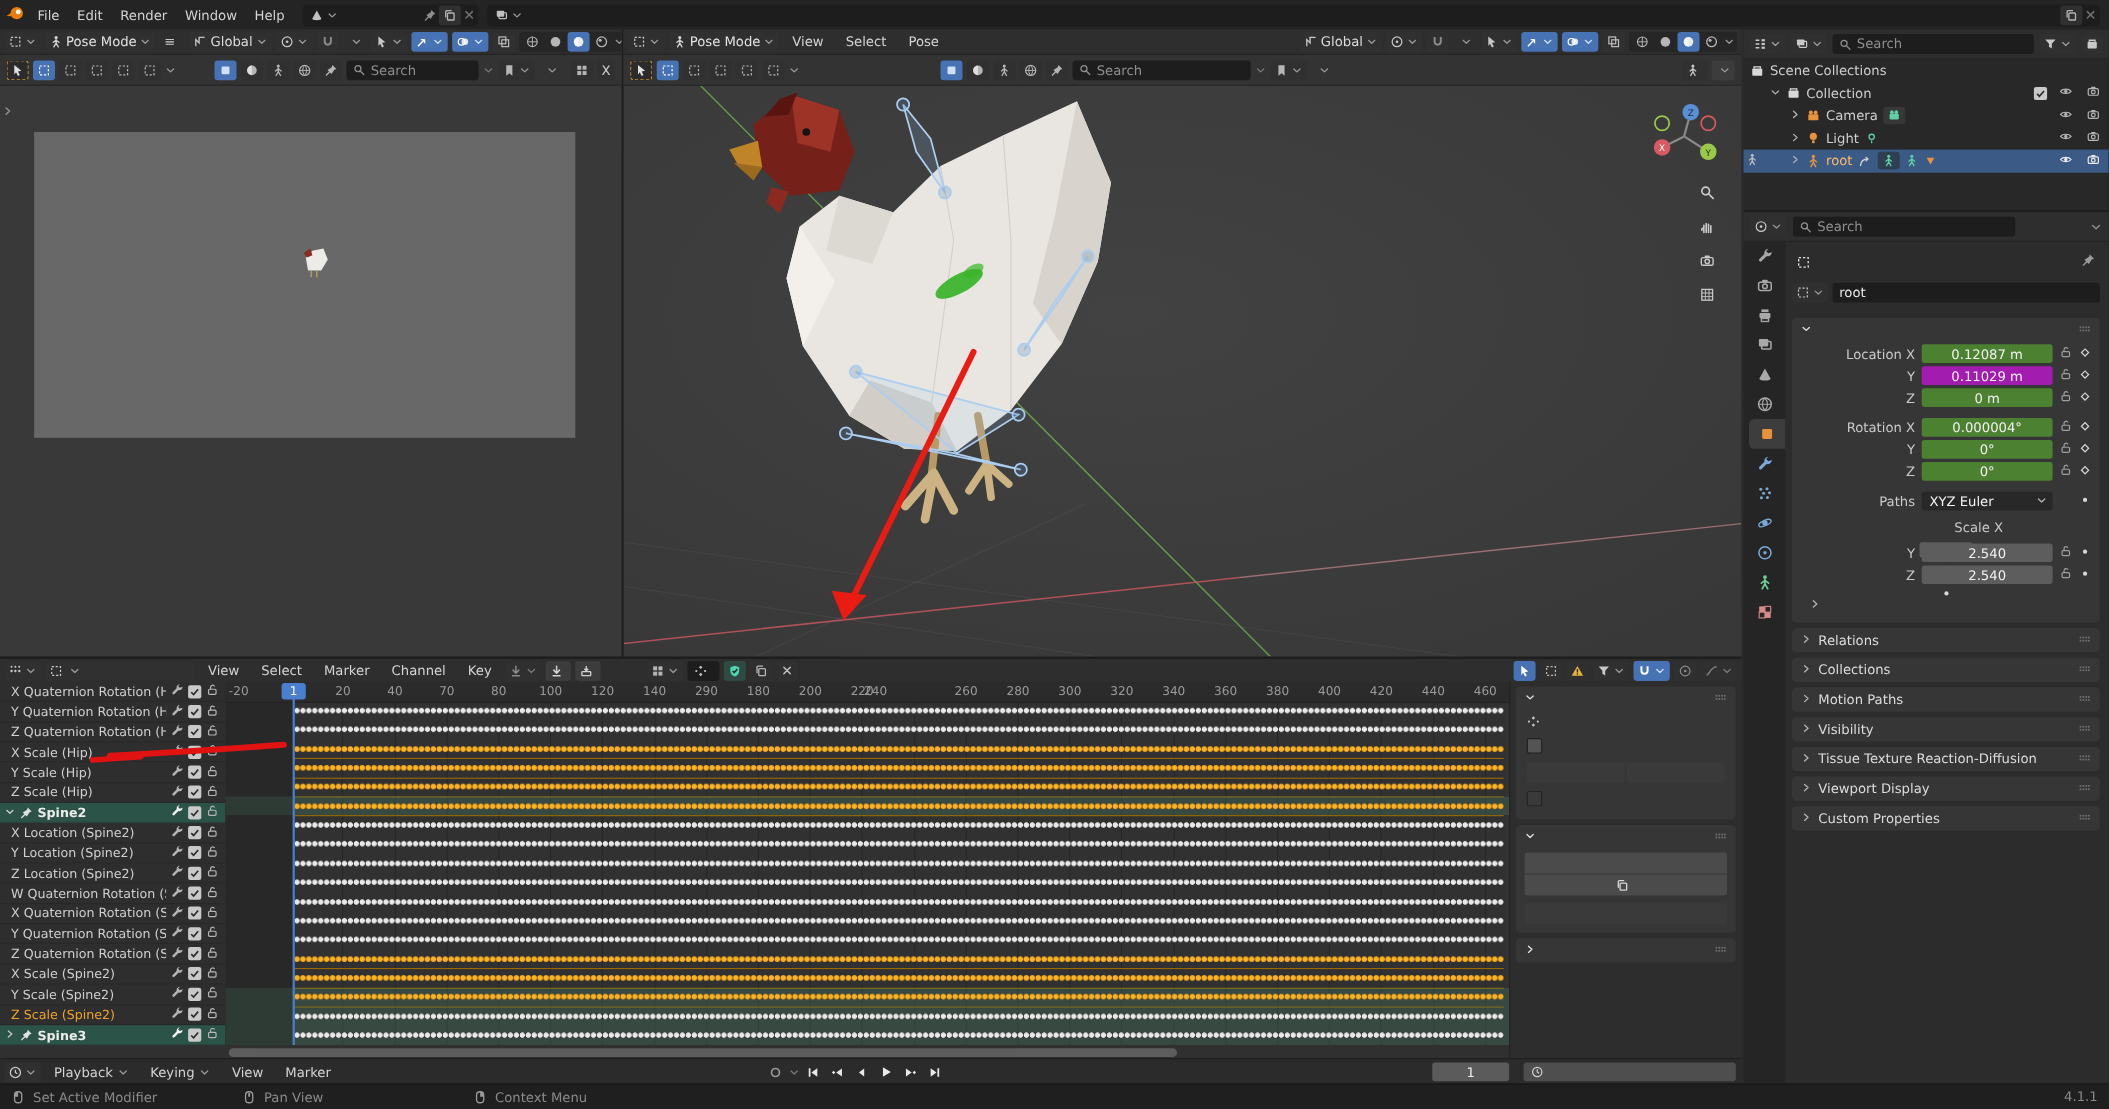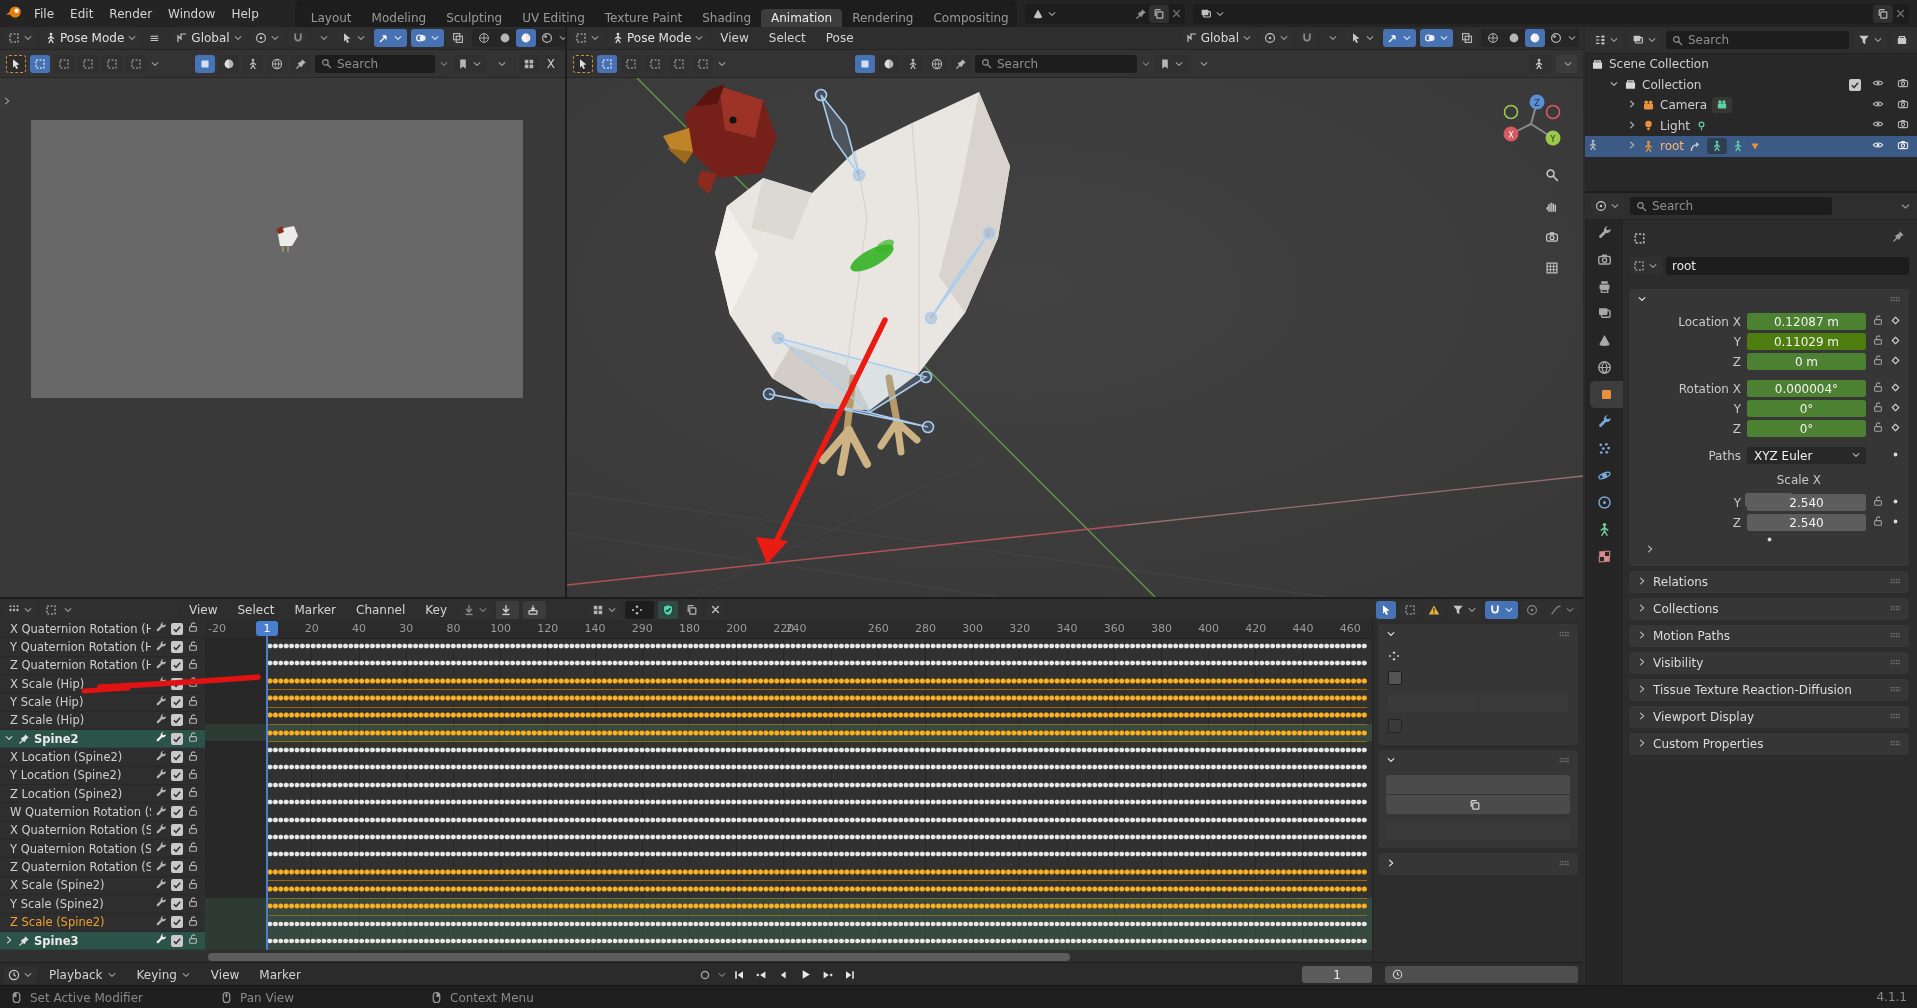--- a/index.html
+++ b/index.html
@@ -37,31 +37,20 @@
       <span style="width:26px;text-align:center;flex:none"><svg width="17" height="14" viewBox="0 0 17 14">
           <circle cx="10.2" cy="7" r="5.6" fill="#e87d0d"></circle>
           <circle cx="11.6" cy="5.8" r="2.2" fill="#fff"></circle>
           <path d="M1 9.5 8 4.6 6.2 9.8Z" fill="#e87d0d"></path>
         </svg></span>
       <span class="menu">File</span>
       <span class="menu">Edit</span>
       <span class="menu">Render</span>
       <span class="menu">Window</span>
       <span class="menu">Help</span>
-      <span class="row" style="margin-left:28px;background:#1d1d1d;align-self:stretch;align-items:flex-end;padding:0 6px;border-radius:6px 6px 0 0;flex:1;max-width:1185px;overflow:hidden;">
-        <span class="tab">Layout</span>
-        <span class="tab">Modeling</span>
-        <span class="tab">Sculpting</span>
-        <span class="tab">UV Editing</span>
-        <span class="tab">Texture Paint</span>
-        <span class="tab">Shading</span>
-        <span class="tab active">Animation</span>
-        <span class="tab">Rendering</span>
-        <span class="tab">Compositing</span>
-      </span>
       <span class="row" style="margin-left:8px;gap:2px;background:#1d1d1d;border-radius:4px;height:20px;padding:0 3px;">
         <span class="chip flat" style="">
           <span class="ic" style="color:#c2c2c2;width:12px;height:12px">
             <svg viewBox="0 0 12 12">
               <path d="M6 1.6 10 8.8H2Z" fill="currentColor"></path>
               <ellipse cx="6" cy="9" rx="4" ry="1.3" fill="currentColor"></ellipse>
             </svg>
           </span>
           <span class="ic" style="color:#9a9a9a;width:10px;height:10px">
             <svg viewBox="0 0 12 12">
@@ -1443,21 +1432,21 @@
         <div class="abs kf-orange" style="left:62px;top:277.6px;width:1100px;height:17.35px;border-bottom:1px solid #9a6a00;"></div>
         <div class="abs" style="left:0;top:294.95000000000005px;width:100%;height:17.35px;background:rgba(70,128,98,0.30);"></div>
         <div class="abs kf-white" style="left:62px;top:294.95000000000005px;width:1100px;height:17.35px;"></div>
         <div class="abs" style="left:0;top:312.3px;width:100%;height:17.35px;background:rgba(70,128,98,0.30);"></div>
         <div class="abs kf-white" style="left:62px;top:312.3px;width:1100px;height:17.35px;"></div>
         <div class="abs" style="left:0;top:0;width:62px;height:330px;background:rgba(0,0,0,0.18);"></div>
         <div class="abs" style="left:0;top:0;width:100%;height:18px;background:#2b2b2b;border-bottom:1px solid #232323;">
           <span class="ruler-lab" style="left:12px;">-20</span>
           <span class="ruler-lab" style="left:106.84px;">20</span>
           <span class="ruler-lab" style="left:154.04px;">40</span>
-          <span class="ruler-lab" style="left:201.23999999999998px;">30</span>
+          <span class="ruler-lab" style="left:201.23999999999998px;">70</span>
           <span class="ruler-lab" style="left:248.44px;">80</span>
           <span class="ruler-lab" style="left:295.64px;">100</span>
           <span class="ruler-lab" style="left:342.84px;">120</span>
           <span class="ruler-lab" style="left:390.03999999999996px;">140</span>
           <span class="ruler-lab" style="left:437.23999999999995px;">290</span>
           <span class="ruler-lab" style="left:484.44px;">180</span>
           <span class="ruler-lab" style="left:531.64px;">200</span>
           <span class="ruler-lab" style="left:578.8399999999999px;">220</span>
           <span class="ruler-lab" style="left:591px;">240</span>
           <span class="ruler-lab" style="left:673.24px;">260</span>
@@ -1757,21 +1746,21 @@
           </span>
         </span>
       </div>
       <div class="row" style="height:20.5px;padding-left:6px;gap:5px;">
         <span class="ic" style="color:#d8d8d8;width:13px;height:13px">
           <svg viewBox="0 0 12 12">
             <rect x="1.8" y="4" width="8.4" height="6" rx=".8" fill="currentColor"></rect>
             <path d="M3.4 4V2.6h5.2V4" fill="none" stroke="currentColor" stroke-width="1.2"></path>
           </svg>
         </span>
-        <span style="color:#cfcfcf;">Scene Collection</span>
+        <span style="color:#cfcfcf;">Scene Collections</span>
         <span style="flex:1"></span>
       </div>
       <div class="row" style="height:20.5px;padding-left:24px;gap:5px;">
         <span style="width:10px;color:#b5b5b5;"><svg width="10" height="10" viewBox="0 0 12 12">
             <path d="M2.6 4.4 6 7.6 9.4 4.4" fill="none" stroke="currentColor" stroke-width="1.4" stroke-linecap="round" stroke-linejoin="round"></path>
           </svg></span>
         <span class="ic" style="color:#d8d8d8;width:13px;height:13px">
           <svg viewBox="0 0 12 12">
             <rect x="1.8" y="4" width="8.4" height="6" rx=".8" fill="currentColor"></rect>
             <path d="M3.4 4V2.6h5.2V4" fill="none" stroke="currentColor" stroke-width="1.2"></path>
@@ -2125,21 +2114,21 @@
                 </svg>
               </span></span>
             <span><span class="ic" style="color:#d8d8d8;width:11px;height:11px">
                 <svg viewBox="0 0 12 12">
                   <rect x="3.5" y="3.5" width="5" height="5" fill="none" stroke="currentColor" stroke-width="1.2" transform="rotate(45 6 6)"></rect>
                 </svg>
               </span></span>
           </div>
           <div class="row" style="height:19px;padding:0 8px;gap:6px;margin-top:1px;">
             <span style="width:104px;text-align:right;color:#c9c9c9;flex:none;">Y</span>
-            <span style="flex:1;height:17px;border-radius:2.5px;background:#4d7c0f;color:#f2f2f2;display:flex;align-items:center;justify-content:center;padding:0 7px;position:relative;">0.11029 m</span>
+            <span style="flex:1;height:17px;border-radius:2.5px;background:#a21caf;color:#f2f2f2;display:flex;align-items:center;justify-content:center;padding:0 7px;position:relative;">0.11029 m</span>
             <span><span class="ic" style="color:#9e9e9e;width:12px;height:12px">
                 <svg viewBox="0 0 12 12">
                   <rect x="2.6" y="5.6" width="6.8" height="4.6" rx="1" fill="none" stroke="currentColor" stroke-width="1.1"></rect>
                   <path d="M4.4 5.6V3.8a1.9 1.9 0 0 1 3.6-.8" fill="none" stroke="currentColor" stroke-width="1.1"></path>
                 </svg>
               </span></span>
             <span><span class="ic" style="color:#d8d8d8;width:11px;height:11px">
                 <svg viewBox="0 0 12 12">
                   <rect x="3.5" y="3.5" width="5" height="5" fill="none" stroke="currentColor" stroke-width="1.2" transform="rotate(45 6 6)"></rect>
                 </svg>

